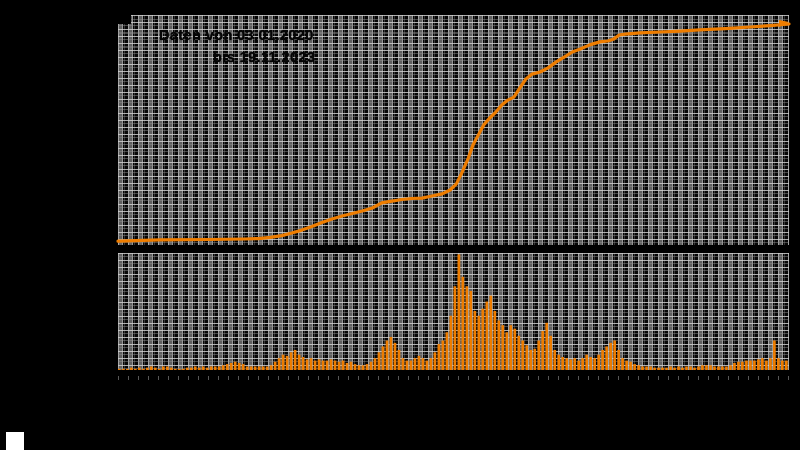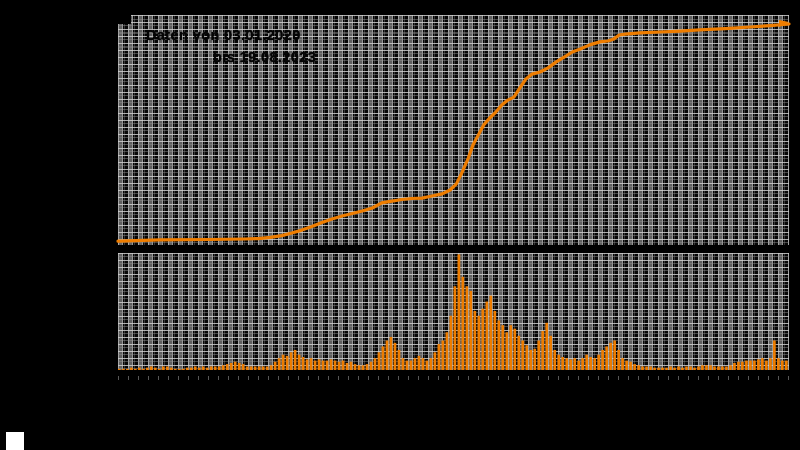--- a/index.html
+++ b/index.html
@@ -24,40 +24,40 @@
         rgba(95,95,95,.55) 6.2px, rgba(95,95,95,.55) 7.2px,
         rgba(0,0,0,0) 7.2px, rgba(0,0,0,0) 10px);
   }
   #panel-top{top:15px;height:230px;}
   #panel-bottom{top:253px;height:117px;}
   #corner-block{position:absolute;left:118px;top:15px;width:13px;height:9px;background:#000;}
   .anno{
     position:absolute;color:#050505;font-size:14.5px;font-weight:700;
     letter-spacing:.4px;white-space:nowrap;text-shadow:0 0 1px rgba(0,0,0,.9);
   }
-  #anno1{left:146px;top:27px;}
+  #anno1{left:146px;top:27px;padding-left:13px;}
   #anno2{left:213px;top:49px;}
   #chart-svg{position:absolute;left:0;top:0;}
   #tick-row{
     position:absolute;left:118px;top:376px;width:671px;height:4px;
     background-image:repeating-linear-gradient(90deg, rgba(110,110,110,.8) 0 1px, rgba(0,0,0,0) 1px 10px);
   }
   #watermark-block{position:absolute;left:6px;top:432px;width:18px;height:18px;background:#ffffff;}
 </style>
 </head>
 <body>
 
 <div id="screen">
   <div id="panel-top" class="panel"></div>
   <div id="panel-bottom" class="panel"></div>
   <div id="corner-block"></div>
   <div id="tick-row"></div>
 
   <div id="anno1" class="anno">Daten von 03.01.2020</div>
-  <div id="anno2" class="anno">bis 19.08.2023</div>
+  <div id="anno2" class="anno">bis 19.11.2023</div>
 
   <svg id="chart-svg" width="800" height="450" viewBox="0 0 800 450">
     <g id="daily-bars">
         <rect x="118.00" y="368.82" width="2.7" height="1.18" fill="#ee7d00"></rect>
         <rect x="121.99" y="368.82" width="2.7" height="1.18" fill="#ee7d00"></rect>
         <rect x="125.99" y="368.82" width="2.7" height="1.18" fill="#ee7d00"></rect>
         <rect x="129.98" y="367.64" width="2.7" height="2.36" fill="#ee7d00"></rect>
         <rect x="133.98" y="368.82" width="2.7" height="1.18" fill="#ee7d00"></rect>
         <rect x="137.97" y="367.64" width="2.7" height="2.36" fill="#ee7d00"></rect>
         <rect x="141.96" y="368.82" width="2.7" height="1.18" fill="#ee7d00"></rect>

